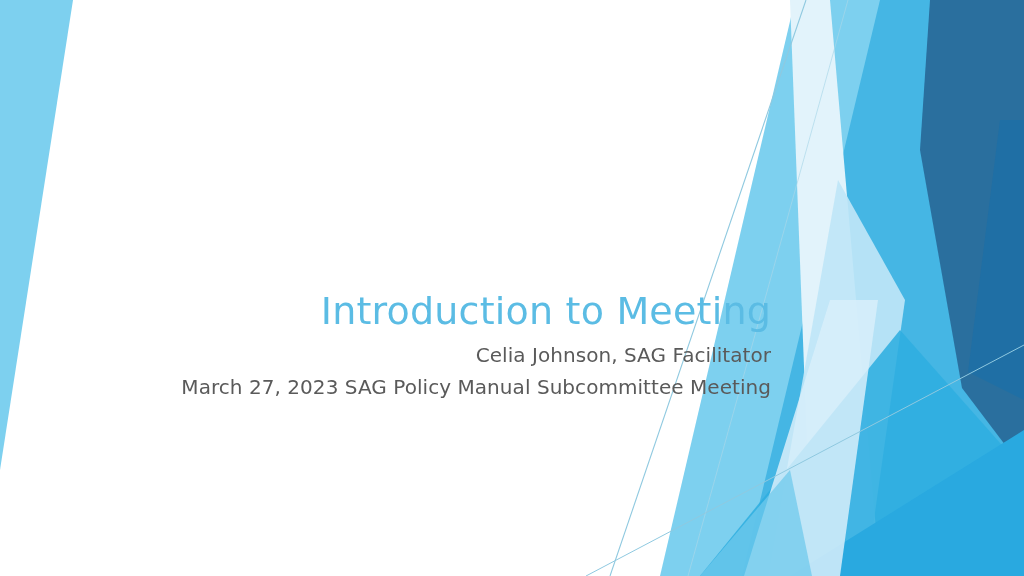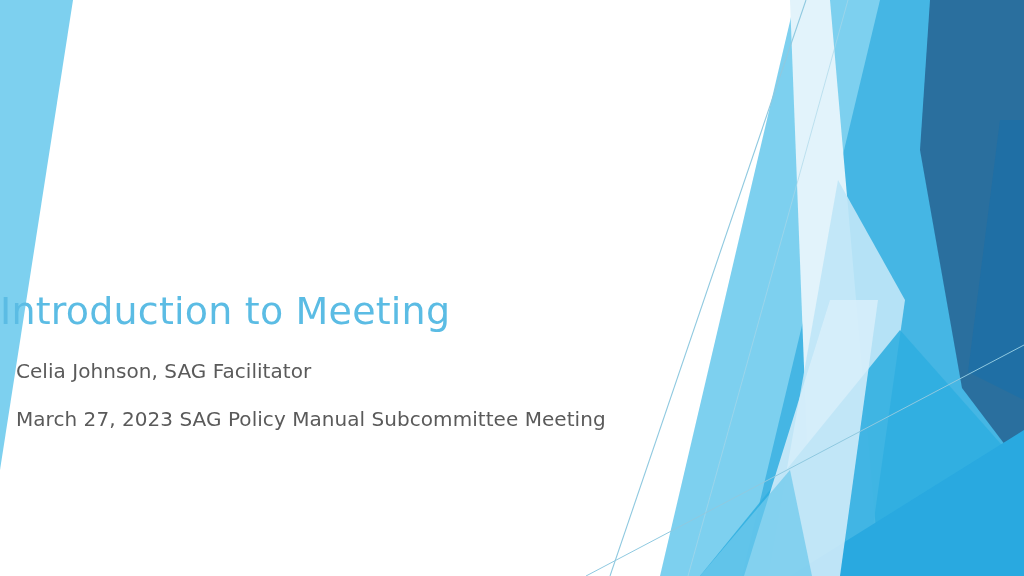--- a/index.html
+++ b/index.html
@@ -23,40 +23,40 @@
     top: 0;
     width: 1024px;
     height: 576px;
     display: block;
   }
   #text-block {
     position: absolute;
     left: 0;
     top: 290px;
     width: 771px;
-    text-align: left;
+    text-align: right;
     z-index: 5;
   }
   #slide-title {
     font-family: "DejaVu Sans", sans-serif;
     font-size: 38px;
     font-weight: 400;
     line-height: 1.12;
     color: #5BBCE4;
     letter-spacing: 0.2px;
     margin: 0;
     padding: 0 0 6px 0;
   }
   .subtitle-line {
     font-family: "DejaVu Sans", sans-serif;
     font-size: 20px;
     font-weight: 400;
     line-height: 1.62;
     color: #5a5a5a;
-    margin: 16px;
+    margin: 0;
     padding: 0;
     letter-spacing: 0.05px;
   }
 </style>
 </head>
 <body>
 
 <div id="slide">
 
   <svg id="decor-svg" viewBox="0 0 1024 576" preserveAspectRatio="none">

